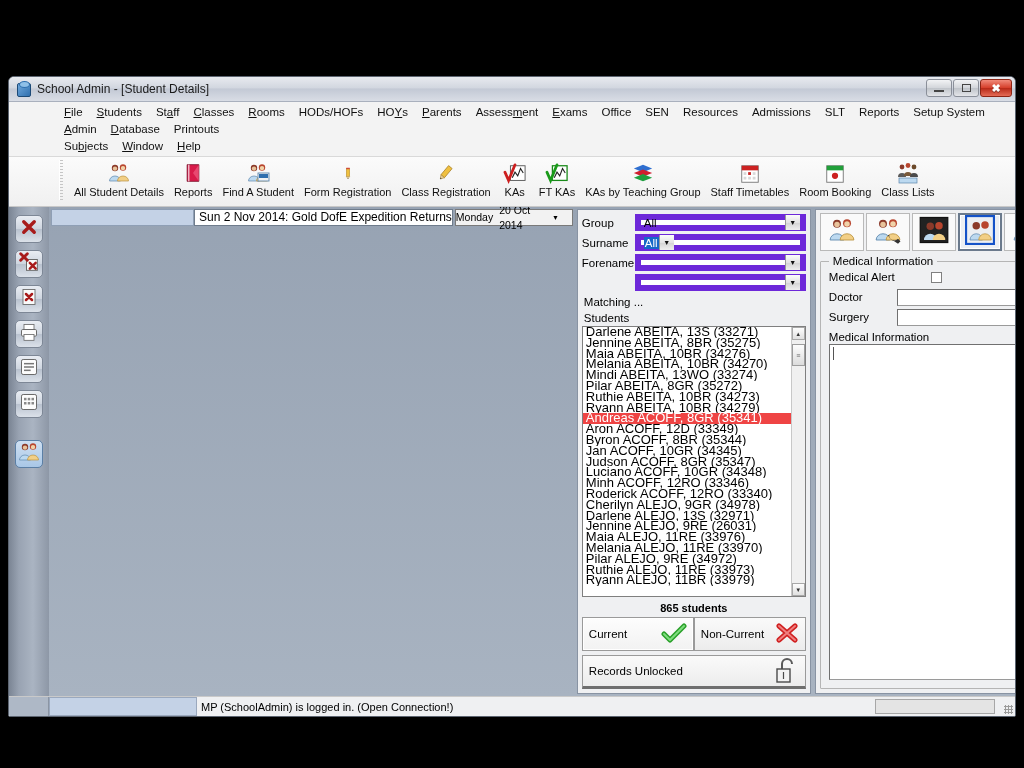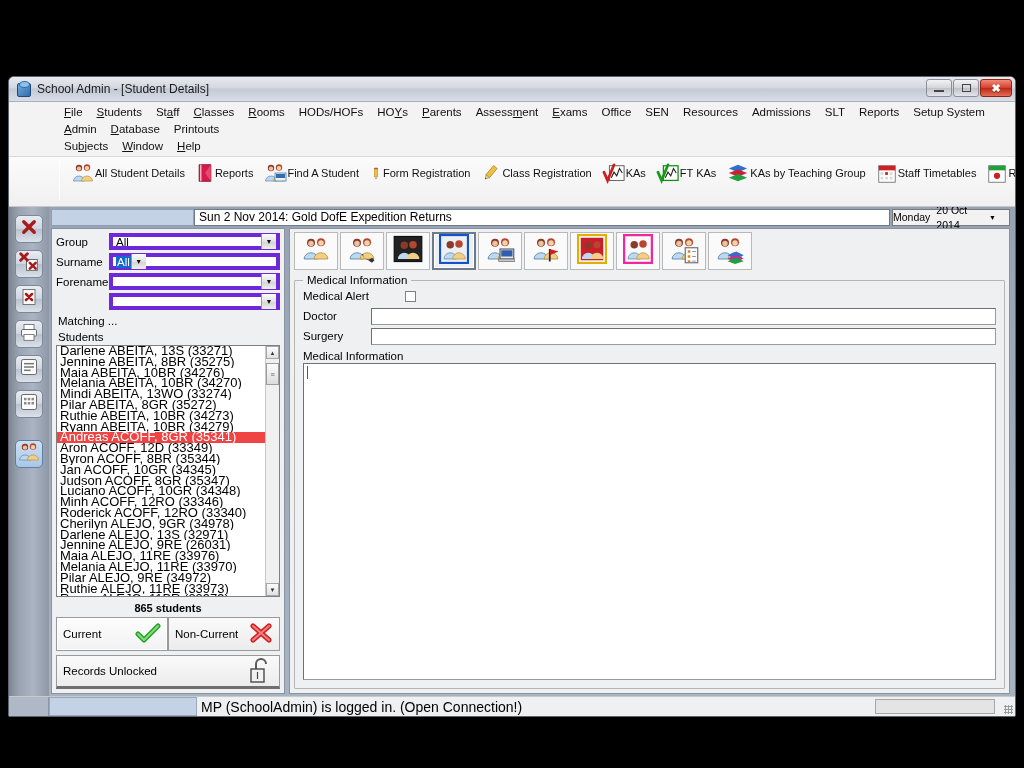--- a/index.html
+++ b/index.html
@@ -83,21 +83,21 @@
     padding-left: 48px;
     position: relative;
   }
   #toolbar .grip{
     width:4px; height:40px; margin:3px 6px 0 2px;
     background-image: repeating-linear-gradient(to bottom,#c6c6c6 0 1px,transparent 1px 3px);
     border-left:1px solid #fff;
   }
   .tbtn {
     width:auto; min-width:38px; padding: 2px 5px 0;
-    display:flex; flex-direction:row; align-items:center;
+    display:flex; flex-direction:column; align-items:center;
     font-size:11px; color:#111;
   }
   .tbtn .ico { height:26px; display:flex; align-items:flex-end; justify-content:center; margin-bottom:1px;}
   .tbtn .lbl { white-space:nowrap; line-height:12px;}
   
   #body-split { flex:1; display:flex; min-height:0; background:#eff0f2; }
   
   #rail {
     width: 40px;
     background: linear-gradient(to right,#7b8594 0%,#99a3b2 25%,#aab4c2 60%,#8d97a6 100%);
@@ -115,21 +115,21 @@
     background: linear-gradient(to bottom,#cfe0f2,#a9c7e6);
     border-color:#5b7fa5;
   }
   .rail-gap { height: 8px; }
   
   #mdi {
     flex:1; min-width:0;
     background: #9aa6b6;
     background: linear-gradient(to bottom,#97a3b3,#a8b3c1);
     padding: 2px 3px 0 0;
-    display:flex; flex-direction:column;
+    display:flex; flex-direction:row;
   }
   
   #banner-row { display:flex; align-items:center; height:17px; margin: 0 2px 2px 2px; }
   #banner-blank {
     width: 143px; height:17px;
     background:#c4d2e6; border:1px solid #8f9fb5;
   }
   #banner-msg {
     flex:1; height:17px; background:#fff;
     border:1px solid #6f7c8c;
@@ -149,21 +149,21 @@
   #left-panel {
     width: 234px; flex:none;
     background:#eff0f2;
     border:1px solid #8893a3;
     display:flex; flex-direction:column;
     padding: 4px 4px 4px 4px;
   }
   .fld-row { display:flex; align-items:center; height:17px; margin-bottom:3px; }
   .fld-lbl { font-size:11.5px; color:#000; width:53px; flex:none; }
   .combo {
-    flex:1; height:17px; background:#fff; border:4px solid #6d28d9;
+    flex:1; height:17px; background:#fff; border:6px solid #6d28d9;
     display:flex; align-items:center; font-size:11.5px; color:#000;
     padding-left:3px; position:relative;
   }
   .combo .val { flex:1; white-space:nowrap; overflow:hidden; }
   .combo .val.sel { background:#1668c8; color:#fff; display:inline-block; flex:0 0 auto; padding:0 1px;}
   .combo .cbtn {
     width:15px; height:15px; flex:none; margin-right:0;
     background:linear-gradient(to bottom,#fcfcfc,#e3e3e3 50%,#d3d3d3 51%,#efefef);
     border:1px solid #9a9a9a; border-right:none; border-top:none; border-bottom:none;
     display:flex; align-items:center; justify-content:center; font-size:7px; color:#111;
@@ -259,21 +259,21 @@
   #med-text .caret{
     position:absolute; left:3px; top:2px; width:1px; height:13px; background:#555;
   }
   
   #statusbar {
     height:20px; flex:none; display:flex; align-items:stretch;
     background:#eff0f2; border-top:1px solid #c9c9c9;
   }
   #sb-left { width:40px; background:#aeb8c6; border-right:1px solid #8b95a3;}
   #sb-blue { width:148px; background:#c4d2e6; border:1px solid #9aa8bd; }
-  #sb-msg { flex:1; font-size:14px; color:#000; display:flex; align-items:center; padding-left:4px; }
+  #sb-msg { flex:1; font-size:11px; color:#000; display:flex; align-items:center; padding-left:4px; }
   #sb-box { width:120px; background:#e4e4e4; border:1px solid #a7a7a7; margin:2px 6px; }
   #sb-grip { width:14px; display:flex; align-items:flex-end; justify-content:center; padding-bottom:2px;}
   .gripdots{ width:9px;height:9px;
     background-image: radial-gradient(circle,#9a9a9a 1px, transparent 1.2px);
     background-size:3px 3px;}
 </style>
 </head>
 <body>
 
 <div id="app-window">

